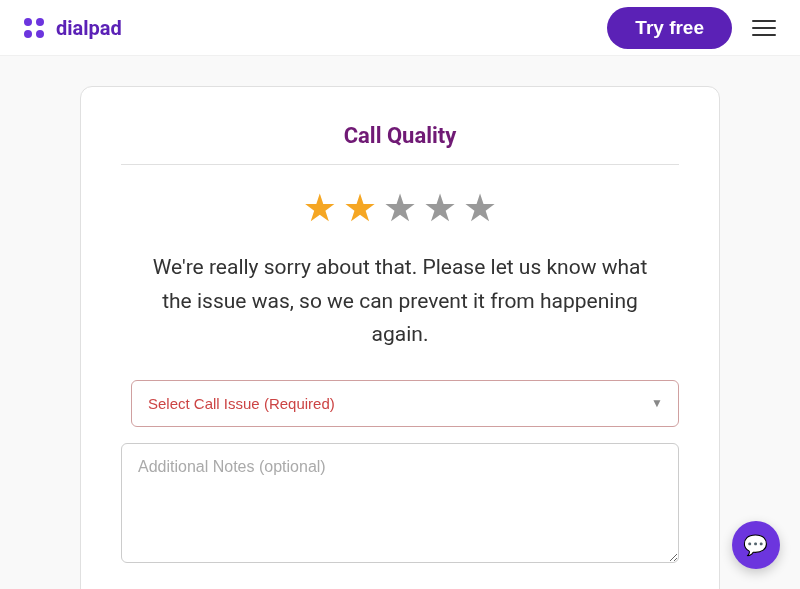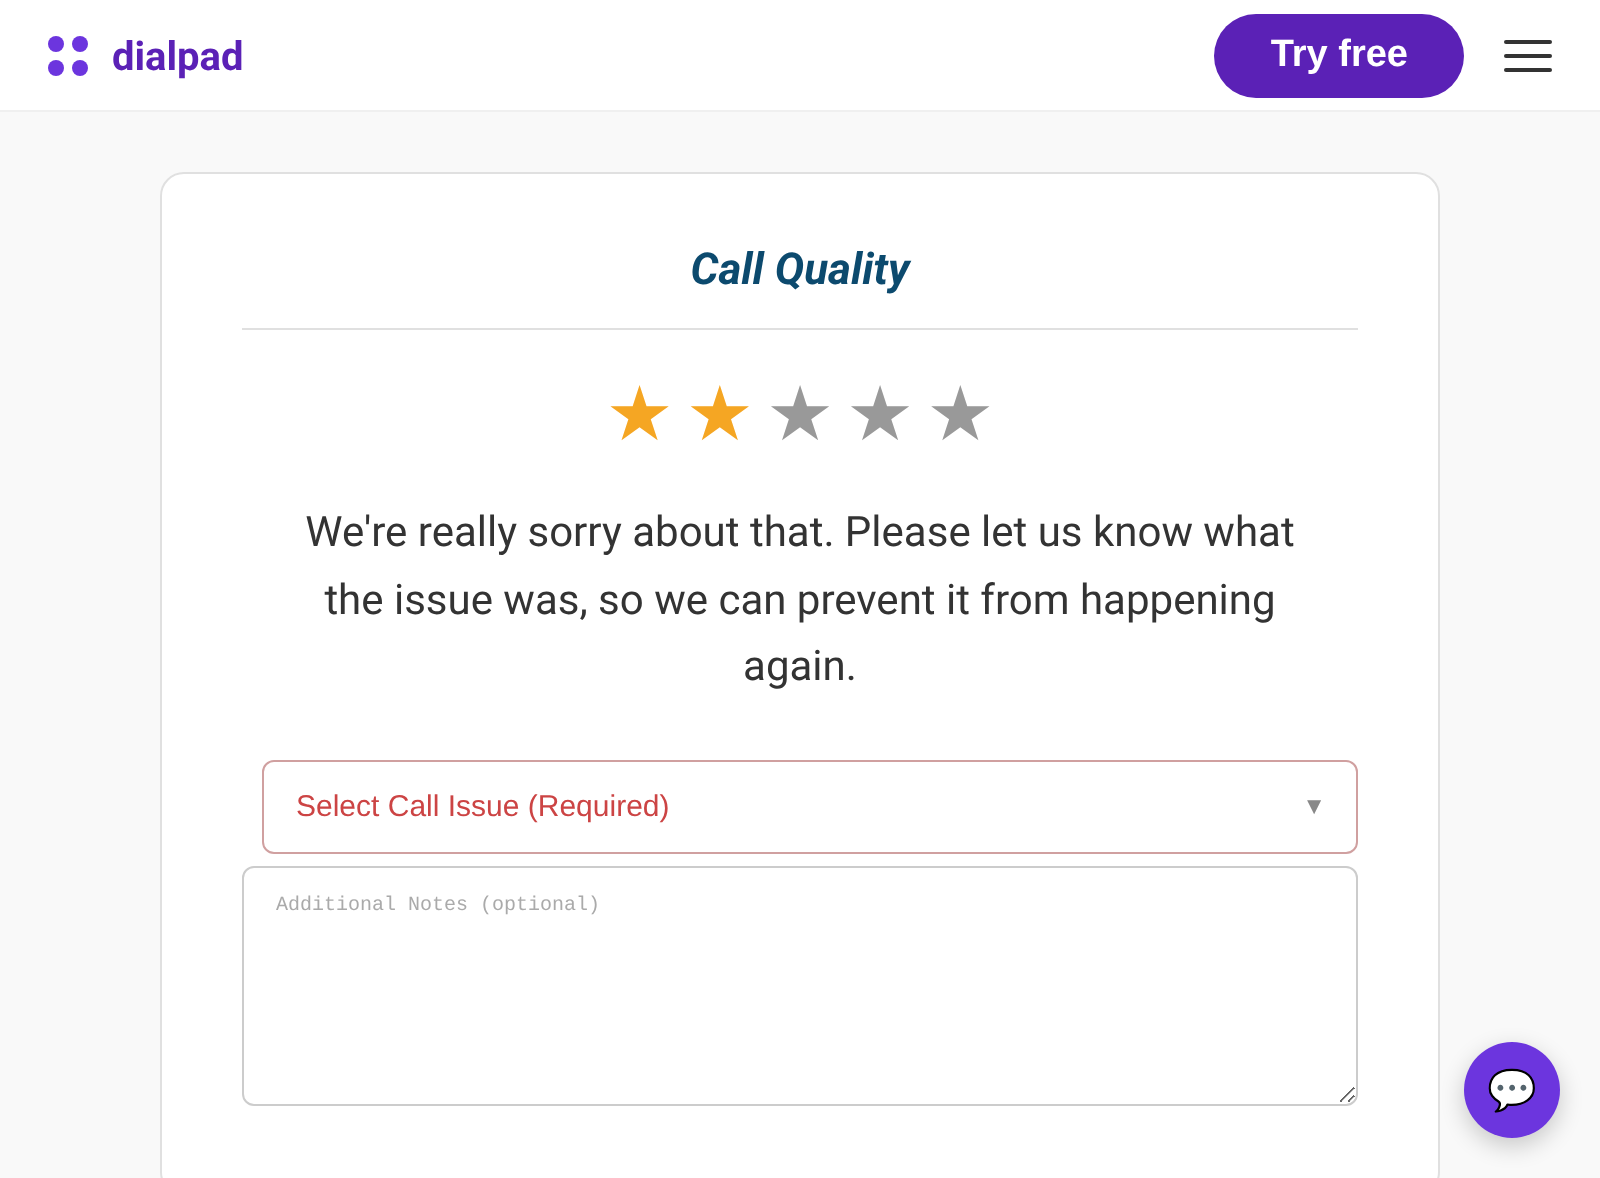--- a/index.html
+++ b/index.html
@@ -92,24 +92,23 @@
       border: 1px solid #e0e0e0;
       border-radius: 12px;
       padding: 36px 40px 40px;
       max-width: 640px;
       margin: 0 auto;
     }
 
     .card-title {
       font-size: 22px;
       font-weight: 700;
-      color: #0c4a6e;
+      color: #701a75;
       text-align: center;
       margin-bottom: 16px;
-      font-style: italic;
     }
 
     .divider {
       border: none;
       border-top: 1px solid #e0e0e0;
       margin-bottom: 24px;
     }
 
     .stars-row {
       display: flex;
@@ -135,21 +134,21 @@
       text-align: center;
       font-size: 21px;
       color: #333333;
       line-height: 1.6;
       margin-bottom: 28px;
       padding: 0 20px;
     }
 
     .select-wrapper {
       position: relative;
-      margin-bottom: 6px;
+      margin-bottom: 16px;
       padding-left: 10px;
     }
 
     .select-dropdown {
       width: 100%;
       padding: 14px 44px 14px 16px;
       border: 1.5px solid #d0a0a0;
       border-radius: 6px;
       font-size: 15px;
       color: #cc4444;
@@ -173,25 +172,25 @@
       color: #888;
       font-size: 12px;
     }
 
     .notes-textarea {
       width: 100%;
       height: 120px;
       padding: 14px 16px;
       border: 1.5px solid #cccccc;
       border-radius: 6px;
-      font-size: 10px;
+      font-size: 16px;
       color: #701a75;
       resize: vertical;
       outline: none;
-      font-family: Liberation Mono, monospace;
+      font-family: Liberation Sans, sans-serif;
     }
 
     .notes-textarea::placeholder {
       color: #aaaaaa;
     }
 
     
     .chat-bubble {
       position: fixed;
       bottom: 20px;

